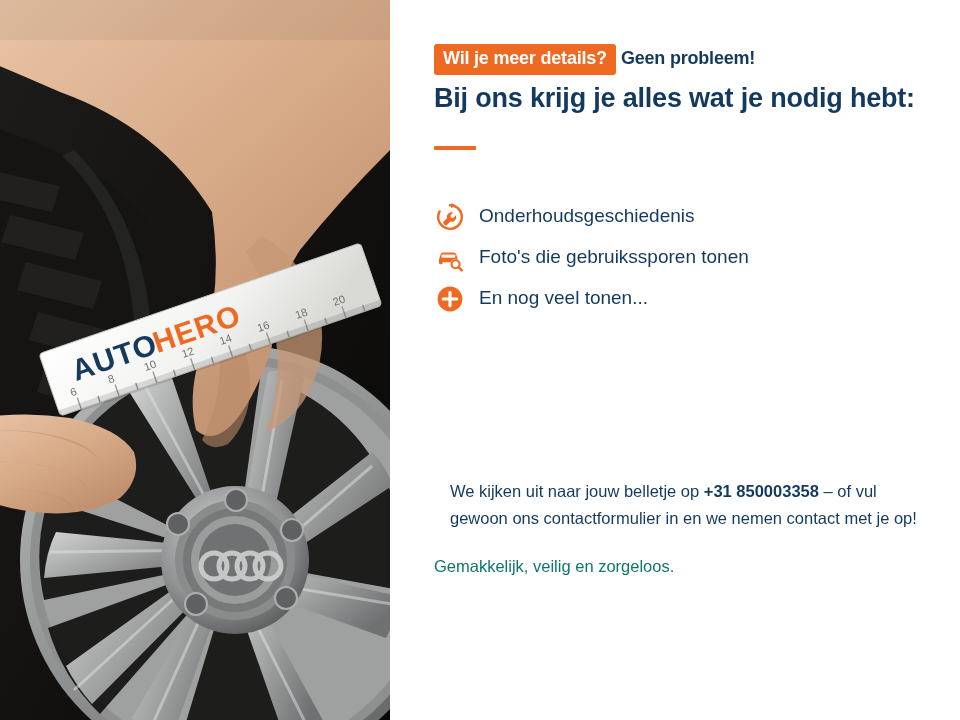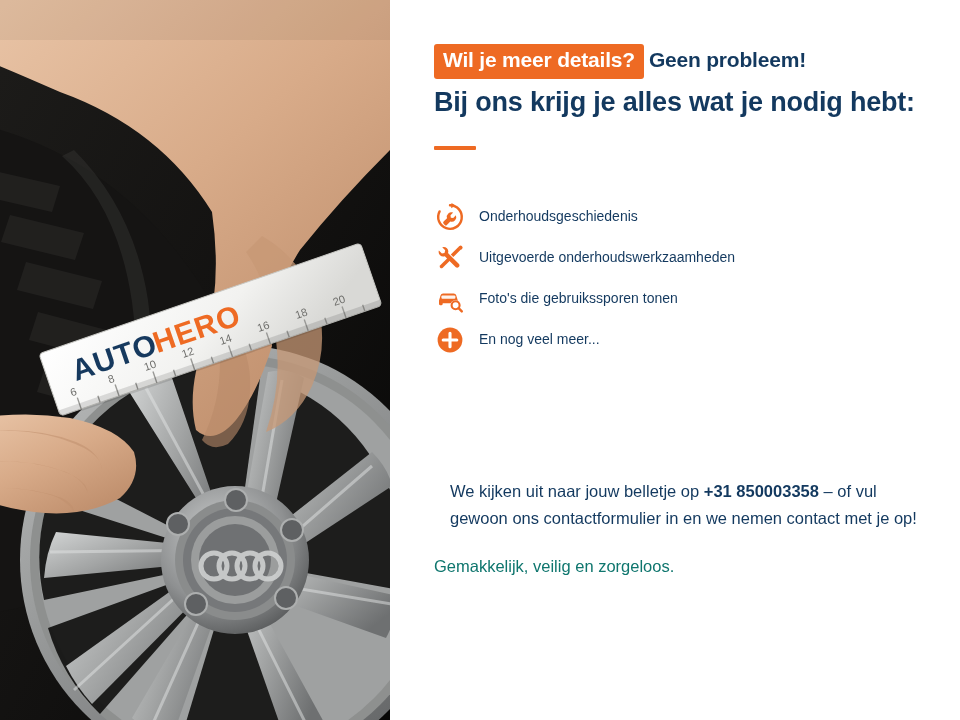--- a/index.html
+++ b/index.html
@@ -45,21 +45,21 @@
     padding: 0;
   }
 
   .headline {
     position: absolute;
     left: 44px;
     top: 44px;
     width: 500px;
   }
   .headline-line1 {
-    font-size: 21px;
+    font-size: 18px;
     font-weight: bold;
     line-height: 1.28;
     color: #13395f;
     letter-spacing: -0.2px;
     white-space: nowrap;
   }
   .hl-badge {
     display: inline-block;
     background: #ee6a23;
     color: #ffffff;
@@ -102,21 +102,21 @@
     flex: 0 0 32px;
     width: 32px;
     height: 32px;
     display: flex;
     align-items: center;
     justify-content: center;
     margin-right: 13px;
   }
   .feature-icon svg { display: block; }
   .feature-label {
-    font-size: 14px;
+    font-size: 19px;
     color: #13395f;
     line-height: 1.2;
     white-space: nowrap;
   }
 
   
   .contact-block {
     position: absolute;
     left: 44px;
     top: 462px;
@@ -324,34 +324,20 @@
             <path d="M15 3.2 A11.8 11.8 0 1 1 4.6 9.4" fill="none" stroke="#ee6a23" stroke-width="2.4" stroke-linecap="round"></path>
             <path d="M16.5 1 L20.6 3.6 L16.2 6.2 Z" fill="#ee6a23"></path>
             <path d="M18.2 10.6 a4.6 4.6 0 0 0 -6.2 5.6 l-3.4 3.4 a1.5 1.5 0 0 0 0 2.1 l1.2 1.2
                      a1.5 1.5 0 0 0 2.1 0 l3.4 -3.4 a4.6 4.6 0 0 0 5.6 -6.2 l-2.7 2.7 l-2.4 -0.3
                      l-0.3 -2.4 z" fill="#ee6a23"></path>
           </svg>
         </span>
         <span class="feature-label">Onderhoudsgeschiedenis</span>
       </div>
 
-      <div class="feature-row">
-        <span class="feature-icon">
-          <svg width="30" height="30" viewBox="0 0 30 30">
-
-            <path d="M7.2 4.2 a4.6 4.6 0 0 1 5.8 5.9 l11 11 a2.3 2.3 0 0 1 -3.2 3.2 l-11 -11
-                     a4.6 4.6 0 0 1 -5.9 -5.8 l3 3 l2.6 -0.6 l0.7 -2.6 z" fill="#ee6a23"></path>
-
-            <path d="M23.4 4 l2.5 2.5 l-7.6 7.6 l-2.5 -2.5 z" fill="#ee6a23"></path>
-            <path d="M24.4 3 a2 2 0 0 1 2.8 2.8 l-1.3 1.3 l-2.8 -2.8 z" fill="#ee6a23"></path>
-            <path d="M14.6 12.9 l2.5 2.5 l-9.6 9.6 a1.8 1.8 0 0 1 -2.5 -2.5 z" fill="#ee6a23"></path>
-          </svg>
-        </span>
-        <span class="feature-label">Uitgevoerde onderhoudswerkzaamheden</span>
-      </div>
 
       <div class="feature-row">
         <span class="feature-icon">
           <svg width="30" height="30" viewBox="0 0 30 30">
             <path d="M4 16.5 l1.6 -5.2 a2.6 2.6 0 0 1 2.5 -1.8 h10.6 a2.6 2.6 0 0 1 2.5 1.8
                      l1.6 5.2 v3.6 a1.1 1.1 0 0 1 -1.1 1.1 h-1.4 a1.1 1.1 0 0 1 -1.1 -1.1 v-0.8
                      h-11.5 v0.8 a1.1 1.1 0 0 1 -1.1 1.1 h-1.5 a1.1 1.1 0 0 1 -1.1 -1.1 z" fill="#ee6a23"></path>
             <rect x="6.4" y="11.4" width="14" height="3.4" rx="1" fill="#ffffff" opacity="0.92"></rect>
             <circle cx="20.6" cy="21.2" r="5.2" fill="#ffffff"></circle>
             <circle cx="20.6" cy="21.2" r="4" fill="none" stroke="#ee6a23" stroke-width="2.1"></circle>
@@ -362,21 +348,21 @@
       </div>
 
 
       <div class="feature-row">
         <span class="feature-icon">
           <svg width="30" height="30" viewBox="0 0 30 30">
             <circle cx="15" cy="15" r="12.4" fill="#ee6a23"></circle>
             <path d="M15 8.2 v13.6 M8.2 15 h13.6" stroke="#ffffff" stroke-width="3.1" stroke-linecap="round"></path>
           </svg>
         </span>
-        <span class="feature-label">En nog veel meer...</span>
+        <span class="feature-label">En nog veel tonen...</span>
       </div>
 
     </div>
 
     <div class="contact-block">
       <p class="contact-para"><span>We kijken uit naar jouw belletje op </span><b>+31 850003358</b><span> – of vul gewoon ons contactformulier in en we nemen contact met je op!</span></p>
       <p class="contact-tagline">Gemakkelijk, veilig en zorgeloos.</p>
     </div>
 
   </div>

